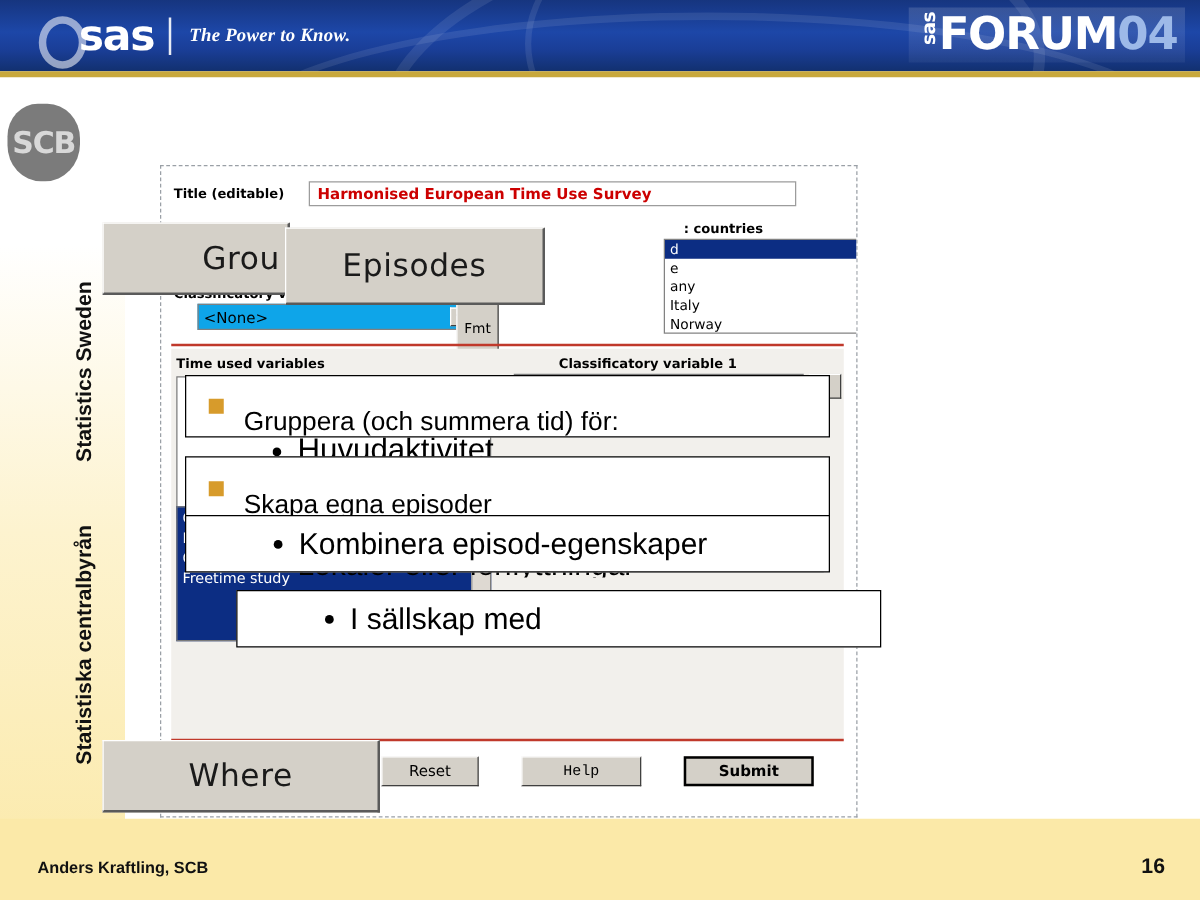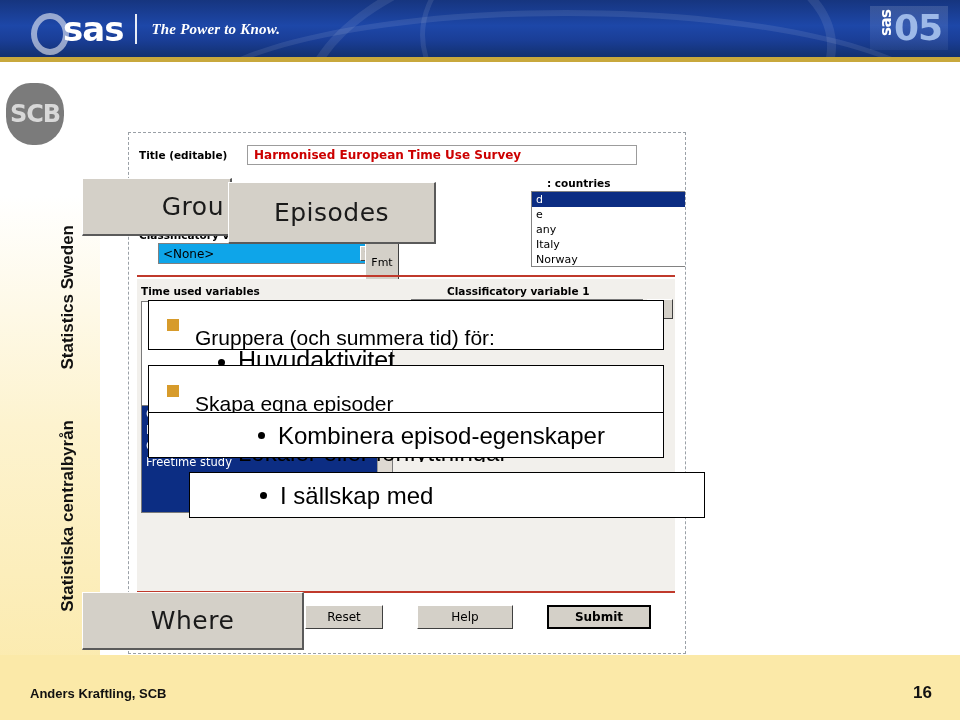--- a/index.html
+++ b/index.html
@@ -192,21 +192,21 @@
   }
   #hr-red2{position:absolute;left:8px;top:458px;width:538px;height:2px;background:#c0392b;}
 
   .btn95{
     position:absolute;height:24px;background:#d4d0c8;
     border:1px solid #ffffff;border-right-color:#404040;border-bottom-color:#404040;
     box-sizing:border-box;font-size:12px;color:#000;
     display:flex;align-items:center;justify-content:center;
   }
   #btn-reset{left:176px;top:472px;width:78px;}
-  #btn-help{left:288px;top:472px;width:96px;}
+  #btn-help{left:288px;top:472px;width:96px;font-family:Liberation Mono, monospace;}
   #btn-submit{left:418px;top:472px;width:104px;font-weight:bold;border:2px solid #000;}
 
   
   .callout{
     position:absolute;background:#d4d0c8;
     border-top:1px solid #ffffff;border-left:1px solid #ffffff;
     border-right:2px solid #5a5a5a;border-bottom:2px solid #5a5a5a;
     box-sizing:border-box;
     display:flex;align-items:center;justify-content:center;
     font-family:"DejaVu Sans", sans-serif;font-size:25px;color:#1a1a1a;
@@ -218,21 +218,21 @@
   #callout-where{left:82px;top:592px;width:222px;height:58px;}
 
   
   .tblock{
     position:absolute;background:#ffffff;border:1px solid #000;box-sizing:border-box;
     font-family:"Liberation Sans", sans-serif;color:#000;
     display:flex;align-items:center;
   }
   #tblock1{left:148px;top:300px;width:516px;height:50px;}
   #tblock2{left:148px;top:365px;width:516px;height:52px;}
-  #tblock3{left:148px;top:412px;width:516px;height:46px;padding-left:39px;}
+  #tblock3{left:148px;top:412px;width:516px;height:46px;}
   #tblock4{left:148px;top:472px;width:516px;height:46px;margin-left:41px;}
 
   .bullet-sq{
     width:12px;height:12px;background:#d79b2b;margin:0 16px 0 18px;flex:none;
   }
   .bullet-dot{
     width:7px;height:7px;background:#000;border-radius:50%;margin:0 13px 0 70px;flex:none;
   }
   .t-lvl1{font-size:21px;line-height:30px;white-space:nowrap;margin-top:26px;}
   .t-lvl2{font-size:24px;line-height:27px;white-space:nowrap;}
@@ -258,21 +258,22 @@
     <div id="sas-mark">
       <div class="ring"></div>
     </div>
     <div id="sas-word">sas</div>
     <div id="sas-sep"></div>
     <div id="sas-tag">The Power to Know.</div>
   </div>
 
   <div id="forum-block">
     <div id="forum-sas">sas</div>
-    <div id="forum-05">05</div>
+    <div id="forum-main">FORUM</div>
+    <div id="forum-05">04</div>
   </div>
 </div>
 <div id="banner-rule"></div>
 <div id="banner-rule2"></div>
 
 <div id="page-bg"></div>
 
 <div id="sidebar">
   <div id="scb-logo">
     <span>SCB</span>

